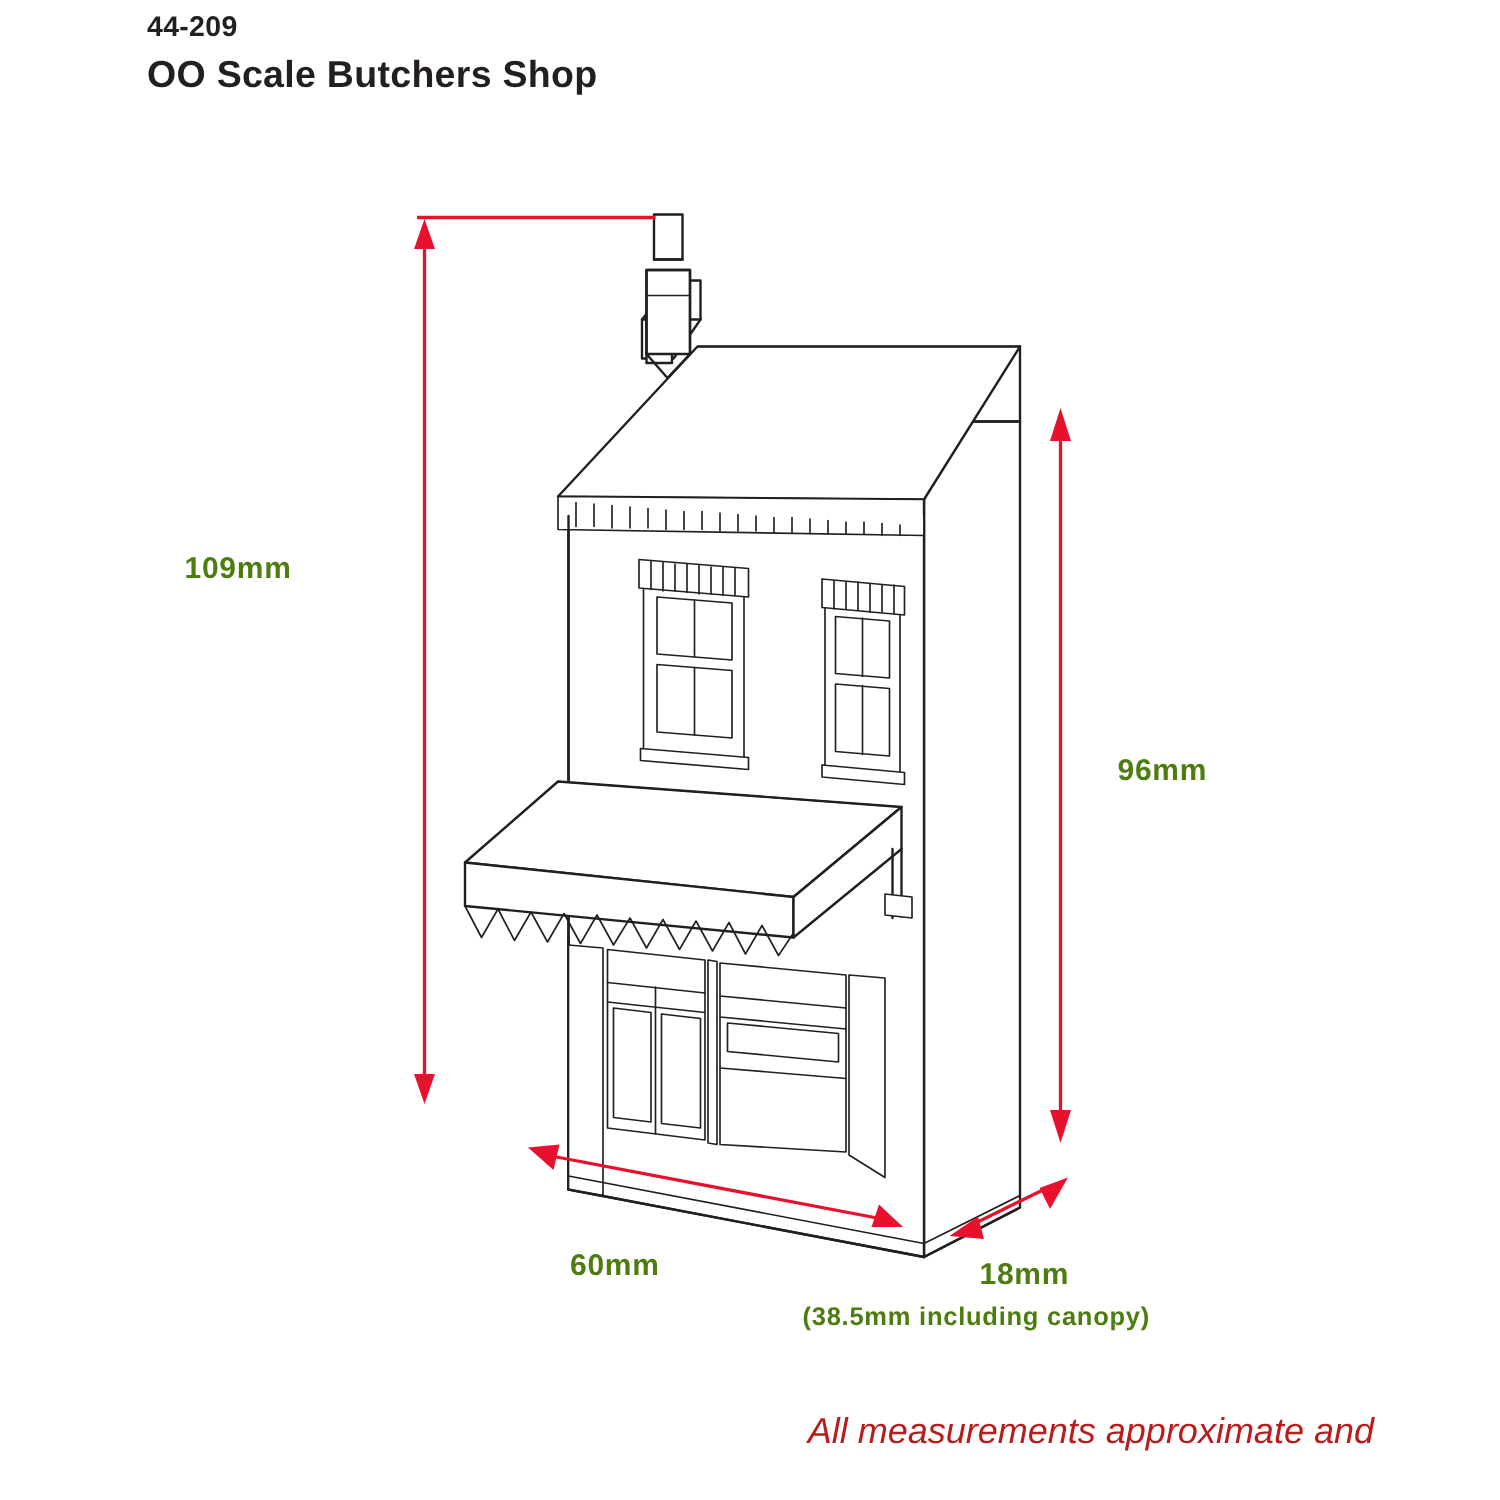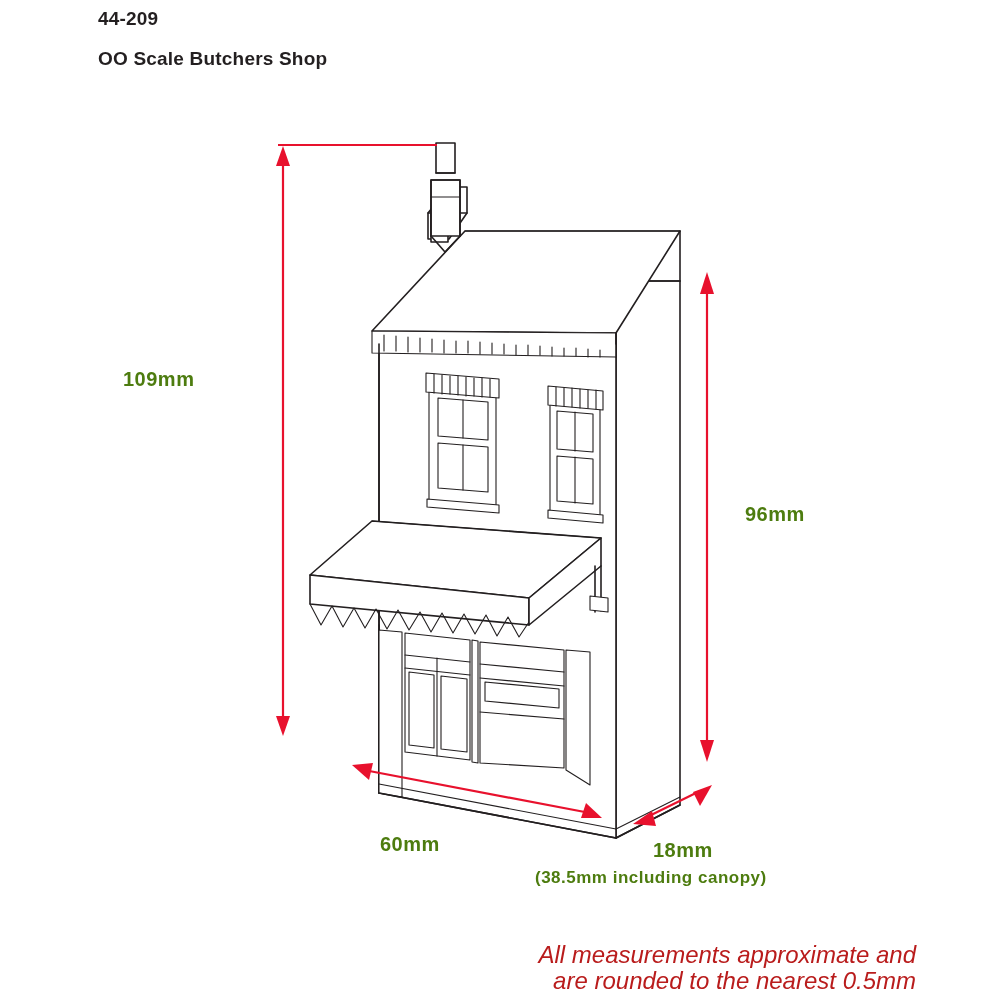--- a/index.html
+++ b/index.html
@@ -27,22 +27,22 @@
     left: 86px;
     font-weight: bold;
     color: #231f20;
     letter-spacing: 0.2px;
   }
   #hdr-code {
     top: 8px;
     font-size: 19px;
   }
   #hdr-title {
-    top: 48px;
-    font-size: 19px;
+    top: 36px;
+    font-size: 25px;
   }
   .dimlabel {
     position: absolute;
     color: #4d7c0f;
     font-weight: bold;
     font-size: 20px;
     letter-spacing: 0.5px;
     white-space: nowrap;
   }
   #lbl-height {
@@ -225,15 +225,14 @@
     </g>
   </svg>
 
   <div class="dimlabel" id="lbl-height">109mm</div>
   <div class="dimlabel" id="lbl-depthheight">96mm</div>
   <div class="dimlabel" id="lbl-width">60mm</div>
   <div class="dimlabel" id="lbl-depth">18mm</div>
   <div class="dimlabel" id="lbl-canopy">(38.5mm including canopy)</div>
 
   <div class="note" id="note-1">All measurements approximate and</div>
-  <div class="note" id="note-2">are rounded to the nearest 0.5mm</div>
 
 </div>
 
 </body></html>

